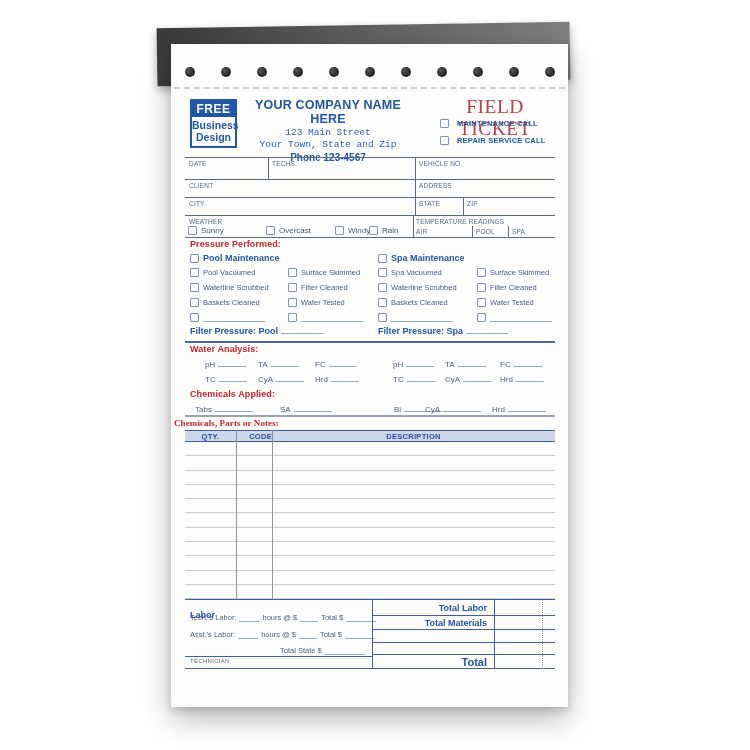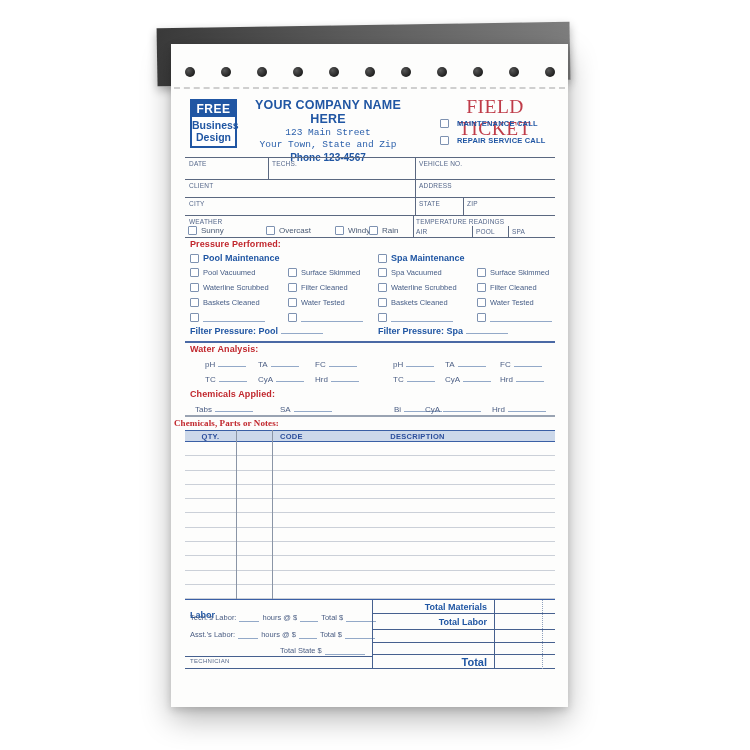--- a/index.html
+++ b/index.html
@@ -52,21 +52,21 @@
   .fp{position:absolute;font-size:9px;font-weight:bold;color:var(--blue);}
   .secline{position:absolute;left:14px;width:370px;border-top:2px solid var(--blueline);}
   .grayline{position:absolute;left:14px;width:370px;border-top:2px solid #99a3b2;}
   .wa{position:absolute;font-size:8px;color:#4a5d83;}
   .wa .wline{margin-left:3px;}
   
   .ptable{position:absolute;left:14px;top:386px;width:370px;}
   .phead{display:flex;height:12px;background:var(--hdrbg);border-top:1.5px solid var(--navy);border-bottom:1.5px solid var(--navy);
     align-items:center;font-size:7.5px;font-weight:bold;color:#2a4d9b;letter-spacing:.3px;}
   .phead .c1{width:51px;text-align:center;}
-  .phead .c2{width:36px;text-align:left;padding-left:44px;}
+  .phead .c2{width:36px;text-align:right;}
   .phead .c3{flex:1;text-align:center;}
   .trow{height:14.3px;border-bottom:1px solid var(--lightrow);}
   .tvdiv{position:absolute;top:0;bottom:0;border-left:1px solid #8a95a6;}
   
   .labor{position:absolute;left:14px;top:555px;width:370px;height:70px;border-top:1.5px solid var(--navy);border-bottom:1px solid var(--cellline);}
   .labor .lhead{position:absolute;left:5px;top:2px;font-size:9px;font-weight:bold;color:var(--blue);margin-top:8px;}
   .lline{position:absolute;left:5px;display:flex;align-items:flex-end;gap:3px;font-size:7.5px;color:#4a5d83;}
   .lline .wline{height:7px;}
   .tech-strip{position:absolute;left:0;top:56px;width:187px;border-top:1px solid var(--cellline);}
   .techlbl{position:absolute;left:5px;top:58px;font-size:6px;color:var(--slate);letter-spacing:.3px;}
@@ -316,32 +316,32 @@
           <span class="wline" style="width:30px;"></span>
       </div>
       <div class="lline" style="left:95px;top:46px;">
         <span>Total State $</span>
           <span class="wline" style="width:40px;"></span>
       </div>
       <div class="tech-strip"></div>
       <div class="techlbl">TECHNICIAN</div>
 
       <div class="totbox">
+        <div class="trow2" style="height:16px;">
+          <span class="tlabel" style="font-size:9px;">Total Labor</span>
+          <span class="tamount">
+              <span class="cents"></span>
+            </span>
+        </div>
         <div class="trow2" style="height:14px;">
           <span class="tlabel" style="font-size:9px;">Total Materials</span>
           <span class="tamount">
               <span class="cents"></span>
             </span>
         </div>
-        <div class="trow2" style="height:16px;">
-          <span class="tlabel" style="font-size:9px;">Total Labor</span>
-          <span class="tamount">
-              <span class="cents"></span>
-            </span>
-        </div>
         <div class="trow2" style="height:13px;">
           <span class="tlabel"></span>
           <span class="tamount">
               <span class="cents"></span>
             </span>
         </div>
         <div class="trow2" style="height:12px;">
           <span class="tlabel"></span>
           <span class="tamount">
               <span class="cents"></span>

